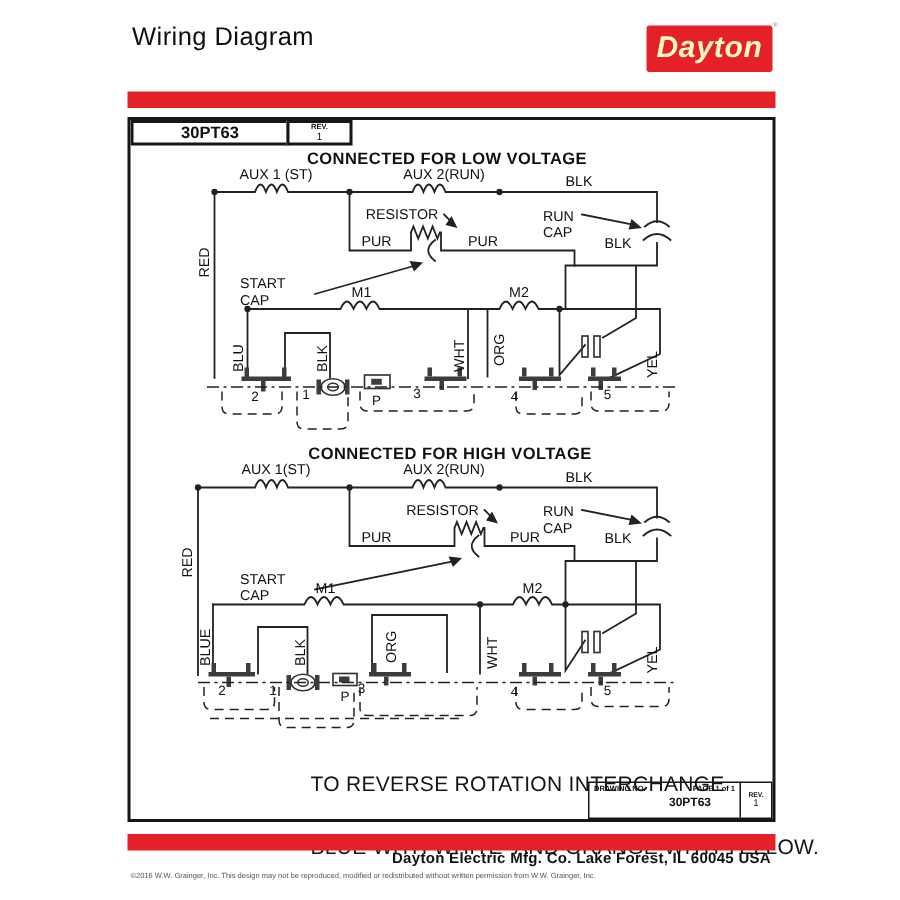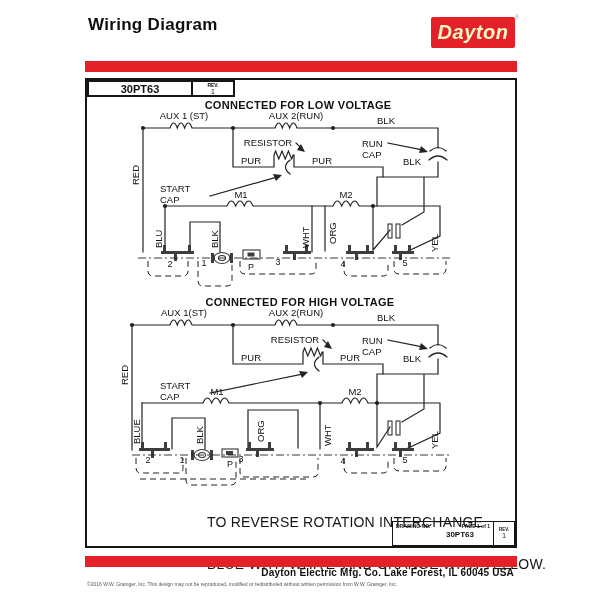--- a/index.html
+++ b/index.html
@@ -1,19 +1,19 @@
 <!DOCTYPE html>
 <html><head>
 <meta charset="utf-8">
 <style>
   html,body{margin:0;padding:0;background:#fff;}
   .page{position:relative;width:600px;height:600px;background:#fff;overflow:hidden;
         font-family:"Liberation Sans",sans-serif;outline:1px solid #e9e9e9;}
   .abs{position:absolute;}
-  .page-title{left:88px;top:15px;font-size:17px;font-weight:bold;color:#0f0f0f;letter-spacing:.3px;}
+  .page-title{left:88px;top:15px;font-size:17px;font-weight:normal;color:#0f0f0f;letter-spacing:.3px;}
   .logo{left:431px;top:17px;width:84px;height:31px;background:#e42029;border-radius:2px;
         display:flex;align-items:center;justify-content:center;}
   .logo span{color:#fef9c3;font-style:italic;font-weight:bold;font-size:20px;letter-spacing:.5px;}
   .logo-reg{left:515px;top:14px;font-size:5px;color:#999;}
   .redbar{left:85px;width:432px;height:11px;background:#e42029;}
   .redbar.top{top:61px;}
   .redbar.bottom{top:556px;}
   .main-box{left:85px;top:78px;width:428px;height:466px;border:2px solid #161616;}
   .pn-cell{left:87px;top:80px;width:102px;height:13px;border:2px solid #161616;background:#fff;
            display:flex;align-items:center;justify-content:center;font-size:11px;font-weight:bold;color:#111;}

